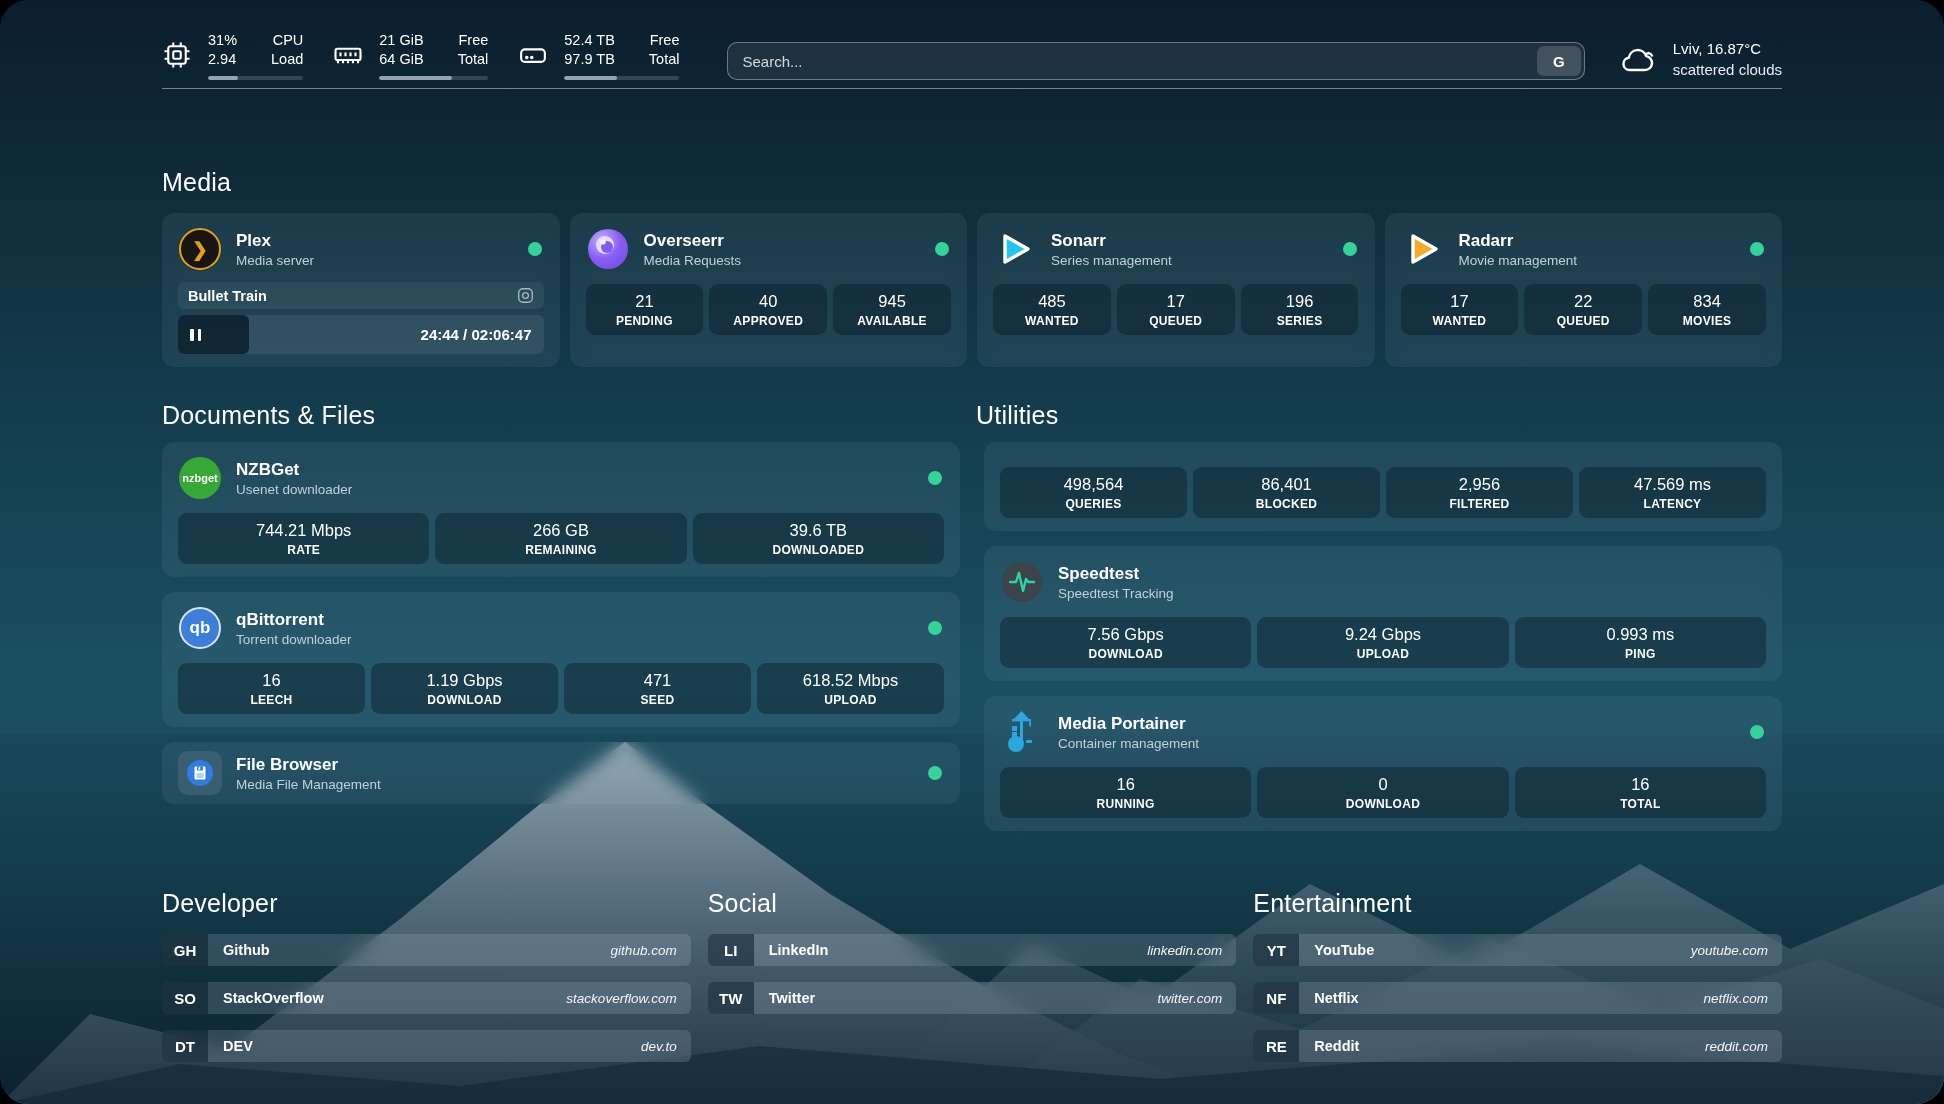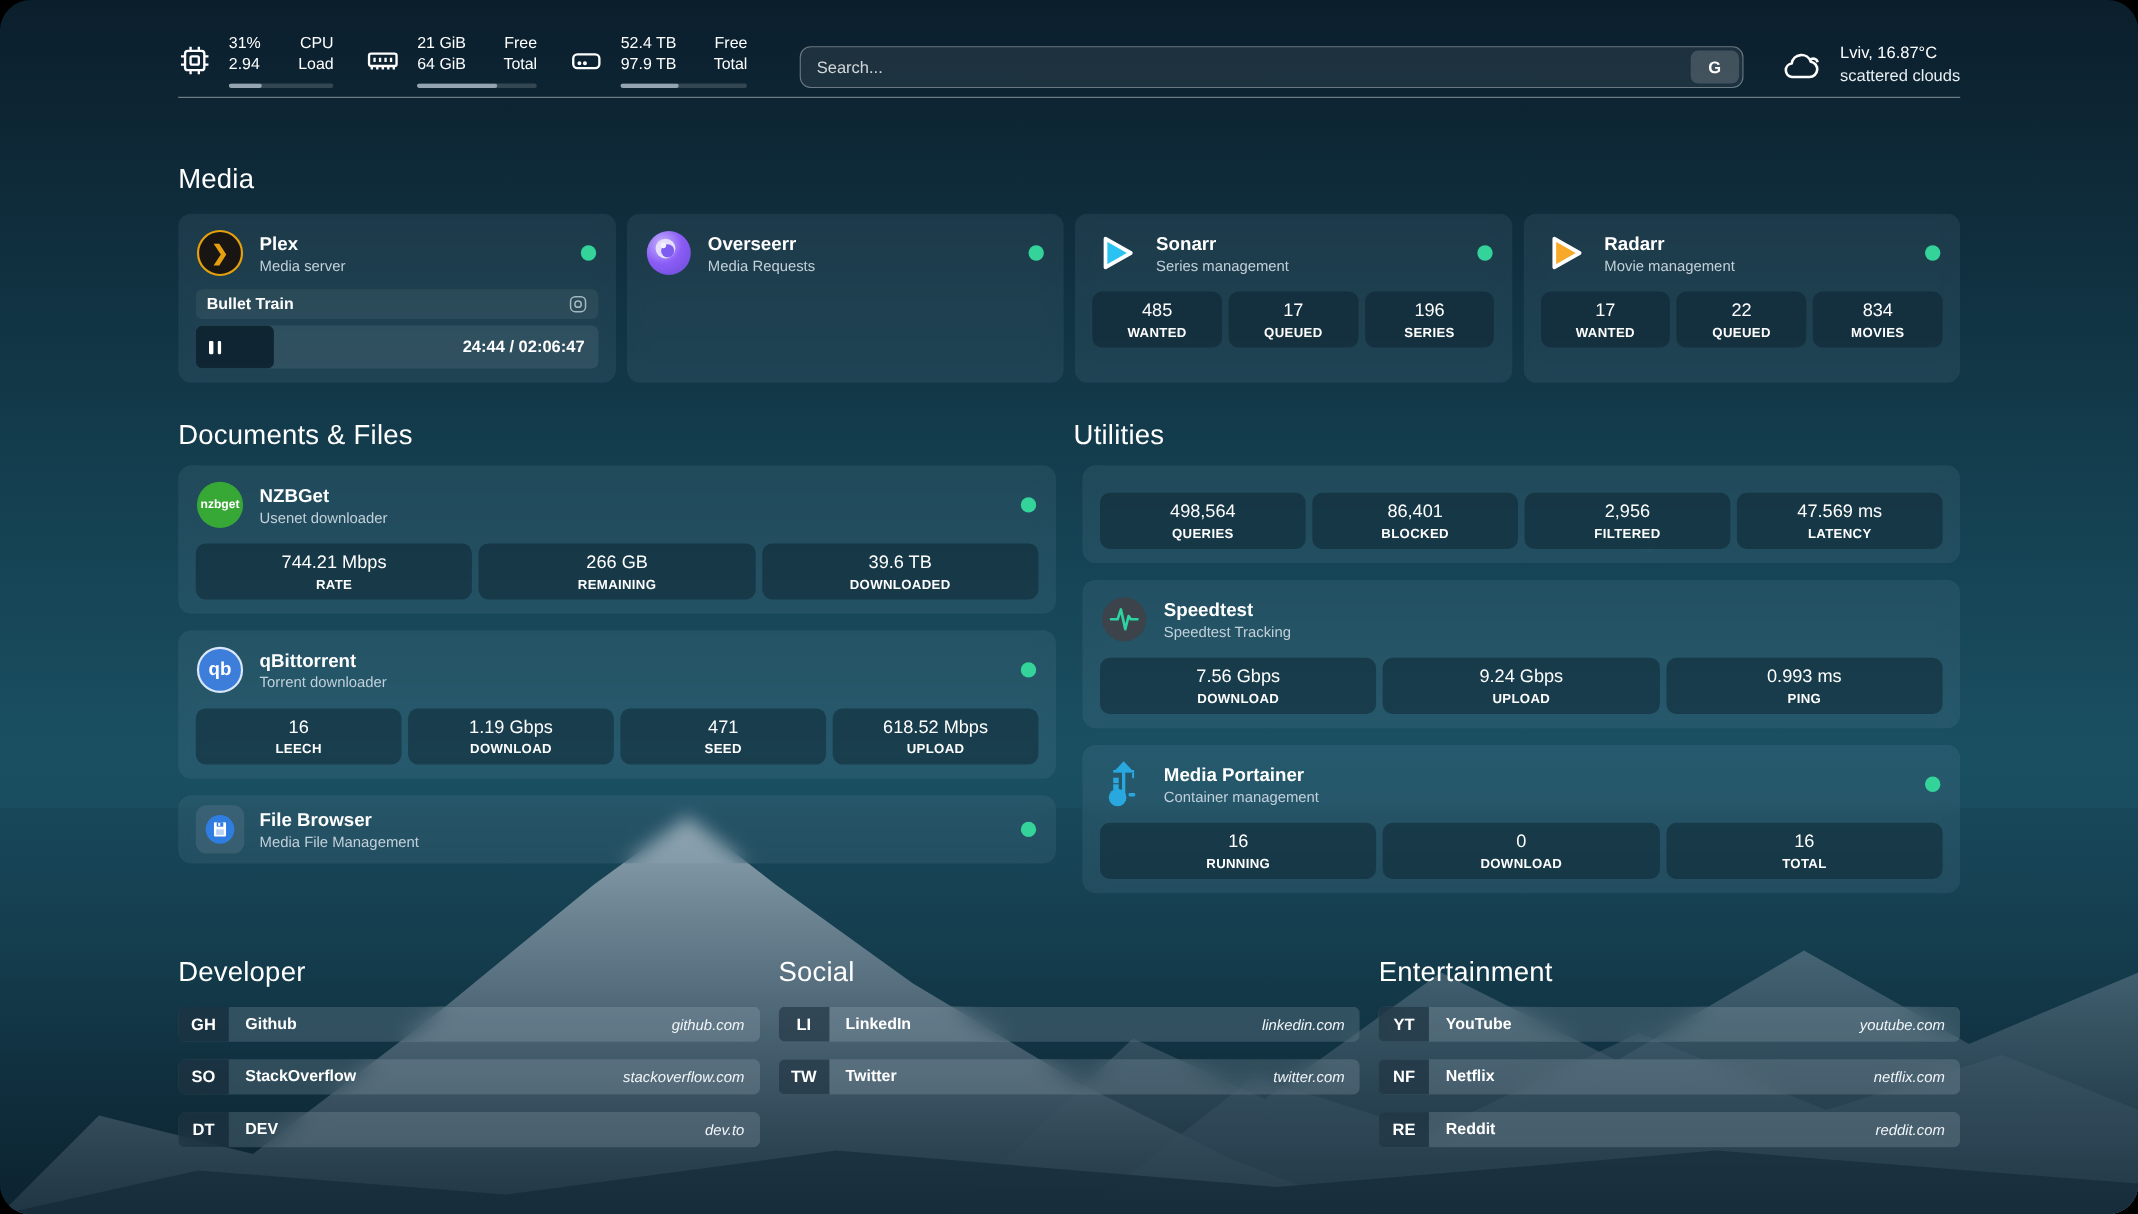--- a/index.html
+++ b/index.html
@@ -41,21 +41,21 @@
 
   .weather { display:flex; align-items:center; gap:14px; margin-left:auto; }
   .weather-icon { width:40px; height:30px; }
   .weather-text { font-size:15px; line-height:1.4; }
   .weather-cond { color:#e8eef2; }
 
   .divider { height:1px; background:rgba(255,255,255,.45); margin-top:8px; }
 
   
   .section-heading { font-size:25px; font-weight:500; letter-spacing:.2px; }
-  .media-heading { margin-top:60px; }
+  .media-heading { margin-top:79px; }
   .mid-headings { display:grid; grid-template-columns:1fr 1fr; gap:8px; margin-top:34px; }
   .bottom-headings { display:grid; grid-template-columns:1fr 1fr 1fr; gap:17px; margin-top:58px; }
 
   
   .card { background:rgba(190,220,240,.08); border-radius:12px; padding:13px 16px;
     backdrop-filter: blur(8px); cursor:pointer; }
   .media-row { display:grid; grid-template-columns:repeat(4,1fr); gap:10px; margin-top:16px; }
   .mid-grid { display:grid; grid-template-columns:1fr 1fr; gap:24px; margin-top:12px; align-items:start; }
   .col { display:flex; flex-direction:column; gap:15px; }
 
@@ -264,20 +264,34 @@
               <circle cx="21" cy="20" r="6" fill="#7c5df0"></circle>
               <circle cx="17" cy="15" r="2.6" fill="#f4f0ff"></circle>
             </svg>
           </span>
           <div class="svc-titles">
             <div class="svc-name">Overseerr</div>
             <div class="svc-desc">Media Requests</div>
           </div>
           <span class="status-dot"></span>
         </div>
+        <div class="stat-row">
+          <div class="stat">
+            <div class="stat-value">21</div>
+            <div class="stat-label">PENDING</div>
+          </div>
+          <div class="stat">
+            <div class="stat-value">40</div>
+            <div class="stat-label">APPROVED</div>
+          </div>
+          <div class="stat">
+            <div class="stat-value">945</div>
+            <div class="stat-label">AVAILABLE</div>
+          </div>
+        </div>
       </div>
 
       <div class="card">
         <div class="svc-head">
           <span class="svc-icon">
             <svg width="44" height="44" viewBox="0 0 44 44">
               <path d="M12 9 L35 22 L12 35 Z" fill="#29c2f1" stroke="#fff" stroke-width="3.4" stroke-linejoin="round"></path>
             </svg>
           </span>
           <div class="svc-titles">

